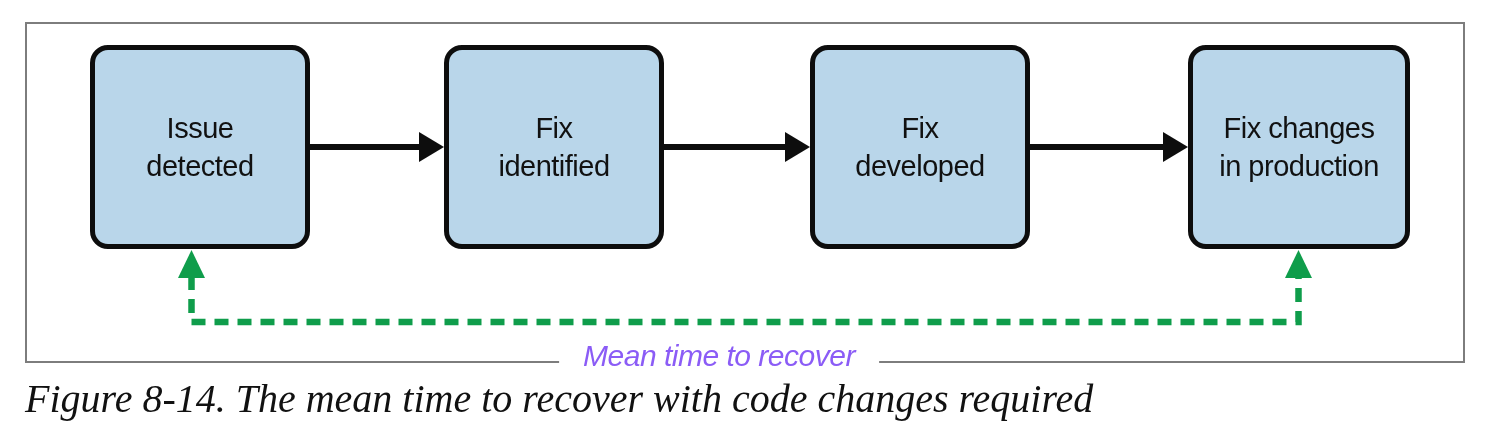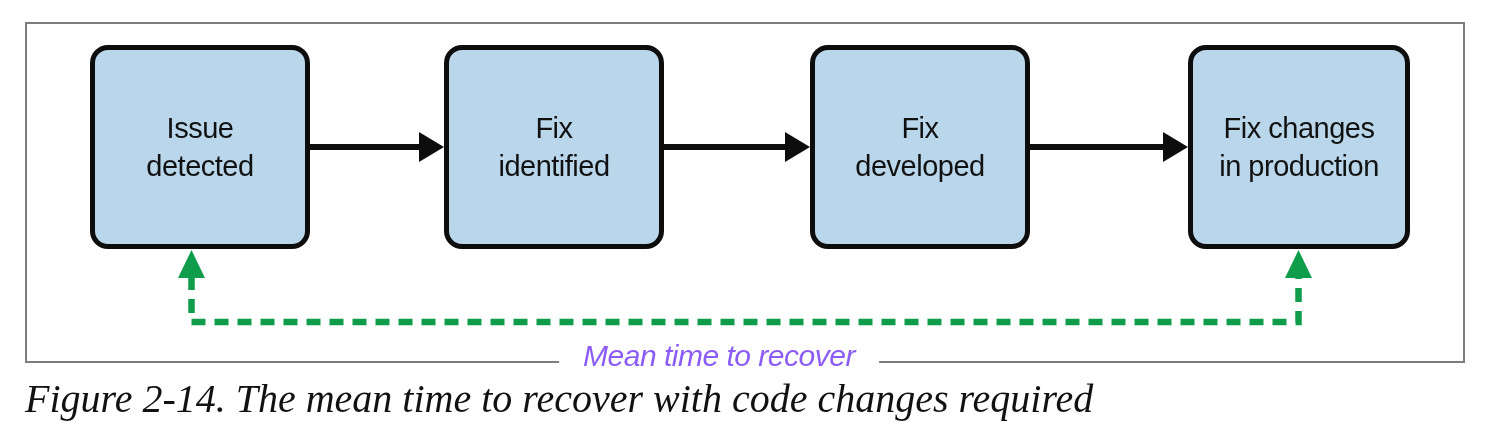--- a/index.html
+++ b/index.html
@@ -130,15 +130,15 @@
       <polygon points="1188,147 1163,132 1163,162" fill="#0d0d0d"></polygon>
     </g>
 
     <polyline points="191.5,276 191.5,322 1298.5,322 1298.5,276" fill="none" stroke="#0f9d4b" stroke-width="6.5" stroke-dasharray="14 9"></polyline>
     <polygon points="191.5,250 178,278 205,278" fill="#0f9d4b"></polygon>
     <polygon points="1298.5,250 1285,278 1312,278" fill="#0f9d4b"></polygon>
   </svg>
 
   <div class="measure-label">Mean time to recover</div>
 
-  <div class="caption">Figure 2-14. The mean time to recover with code changes required</div>
+  <div class="caption">Figure 8-14. The mean time to recover with code changes required</div>
 
 </div>
 
 </body></html>

